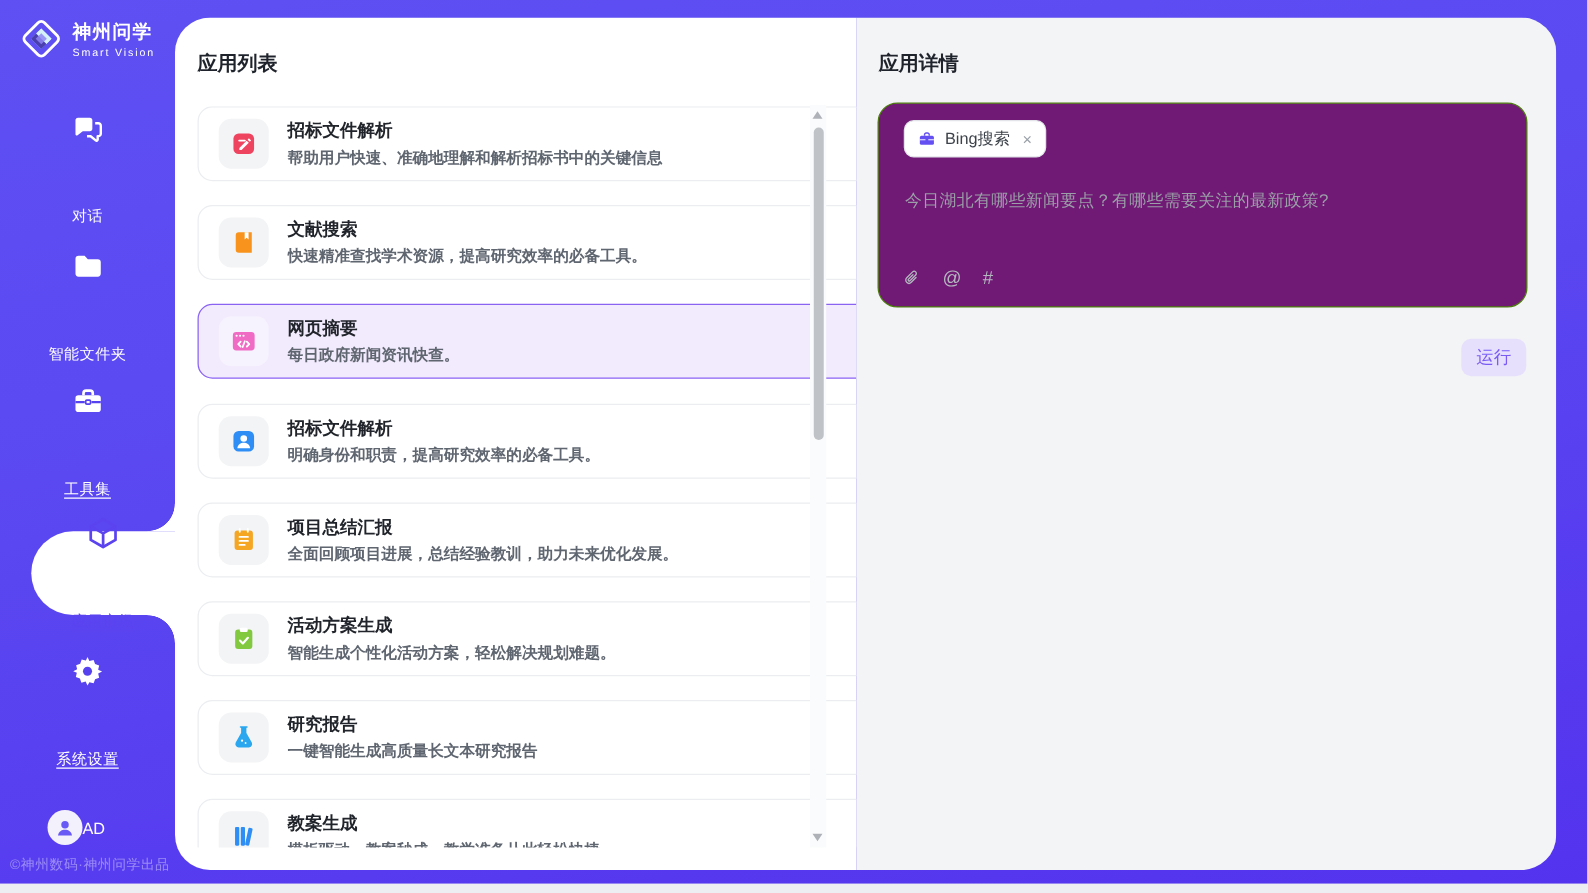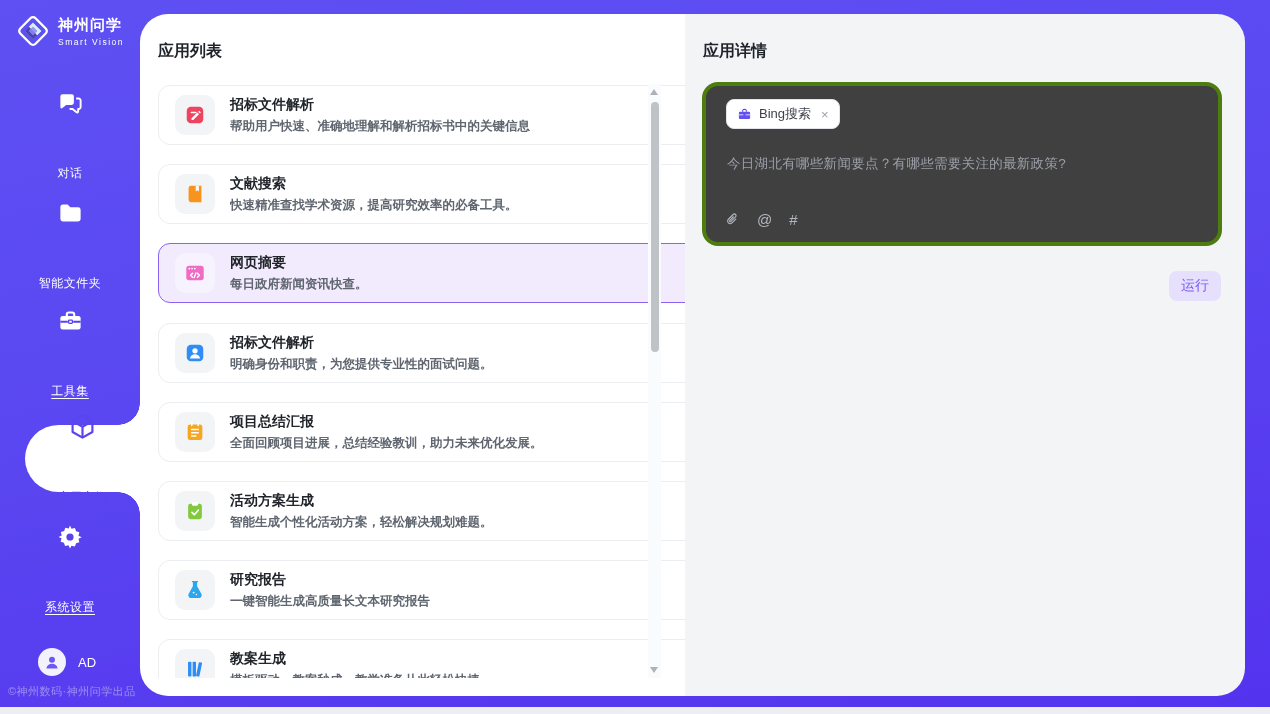--- a/index.html
+++ b/index.html
@@ -21,21 +21,21 @@
   .nav-item.underline .nav-label { text-decoration:underline; text-underline-offset:3px; }
   .nav-item.active { left:25px; width:115px; height:67px; background:#fff;
     border-radius:34px 0 0 34px; color:#5b43f0; }
   .nav-item.active::before { content:""; position:absolute; right:0; top:-22px;
     width:22px; height:22px;
     background:radial-gradient(circle at 0 0, rgba(0,0,0,0) 21.5px, #fff 22px); }
   .nav-item.active::after { content:""; position:absolute; right:0; bottom:-22px;
     width:22px; height:22px;
     background:radial-gradient(circle at 0 100%, rgba(0,0,0,0) 21.5px, #fff 22px); }
   .user-row { position:absolute; left:38px; top:648px; display:flex; align-items:center;
-    gap:12px; color:#fff; font-size:13px; cursor:pointer; }
+    color:#fff; font-size:13px; cursor:pointer; }
   .avatar { width:28px; height:28px; border-radius:50%; background:#f3f1fb;
     display:flex; align-items:center; justify-content:center; }
   .side-footer { position:absolute; left:8px; bottom:8px; color:rgba(255,255,255,0.4);
     font-size:11px; letter-spacing:0.5px; white-space:nowrap; }
 
   
   .content { position:absolute; left:140px; top:14px; width:1105px; height:682px;
     border-radius:28px; overflow:hidden; display:flex; }
   .list-panel { position:relative; width:545px; background:#ffffff; }
   .detail-panel { position:relative; flex:1; background:#f3f4f6; }
@@ -59,21 +59,21 @@
   .scrollbar { position:absolute; left:508px; top:70px; width:13px; height:594px; background:#fafbfc; }
   .sb-arrow { position:absolute; left:2px; width:0; height:0;
     border-left:4.5px solid transparent; border-right:4.5px solid transparent; cursor:pointer; }
   .sb-arrow.up { top:5px; border-bottom:6px solid #aeb2b8; }
   .sb-arrow.down { bottom:5px; border-top:6px solid #aeb2b8; }
   .sb-thumb { position:absolute; left:2.5px; top:18px; width:8px; height:250px;
     background:#bfc3c8; border-radius:4px; cursor:pointer; }
 
   
   .detail-card { position:absolute; top:68px; left:17px; width:520px; height:164px;
-    background:#404040; border:4px solid #4d7c0f; border-radius:16px; }
+    background:#701a75; border:1px solid #4d7c0f; border-radius:16px; }
   .tag { position:absolute; top:13px; left:20px; display:inline-flex; align-items:center;
     gap:7px; height:30px; padding:0 10px; background:#fff; border:1px solid #e2e4e9;
     border-radius:8px; cursor:pointer; }
   .tag-label { font-size:13px; color:#3d424a; }
   .tag-close { font-size:13px; color:#9aa0a8; margin-left:3px; cursor:pointer; }
   .query { position:absolute; top:69px; left:21px; right:20px; font-size:13.5px;
     color:#9b9fa8; letter-spacing:0.3px; cursor:text; }
   .toolbar { position:absolute; left:19px; bottom:14px; display:flex; align-items:center;
     gap:17px; color:#b3b8bf; }
   .tb-glyph { font-size:15px; line-height:15px; cursor:pointer; }
@@ -219,21 +219,21 @@
             <div class="app-card" style="top: 238px;">
               <div class="app-icon-box" style="color: rgb(47, 142, 245);">
                 <svg viewBox="0 0 24 24" width="22" height="22">
                   <rect x="3" y="3" width="18" height="18" rx="4.5" fill="currentColor"></rect>
                   <circle cx="12" cy="9.6" r="2.9" fill="#fff"></circle>
                   <path d="M6.4 18c.5-3.2 2.9-4.7 5.6-4.7s5.1 1.5 5.6 4.7z" fill="#fff"></path>
                 </svg>
               </div>
               <div class="app-texts">
                 <div class="app-title">招标文件解析</div>
-                <div class="app-desc">明确身份和职责，为您提供专业性的面试问题。</div>
+                <div class="app-desc">明确身份和职责，提高研究效率的必备工具。</div>
               </div>
             </div>
             <div class="app-card" style="top: 317px;">
               <div class="app-icon-box" style="color: rgb(245, 166, 35);">
                 <svg viewBox="0 0 24 24" width="22" height="22">
                   <rect x="4" y="3.8" width="16" height="17" rx="2.6" fill="currentColor"></rect>
                   <path d="M8.3 9.3h7.4M8.3 12.8h7.4M8.3 16.3h4.6" stroke="#fff" stroke-width="1.5" stroke-linecap="round"></path>
                   <path d="M8.5 2.3v2.6M15.5 2.3v2.6" stroke="#fff" stroke-width="1.6" stroke-linecap="round"></path>
                 </svg>
               </div>

